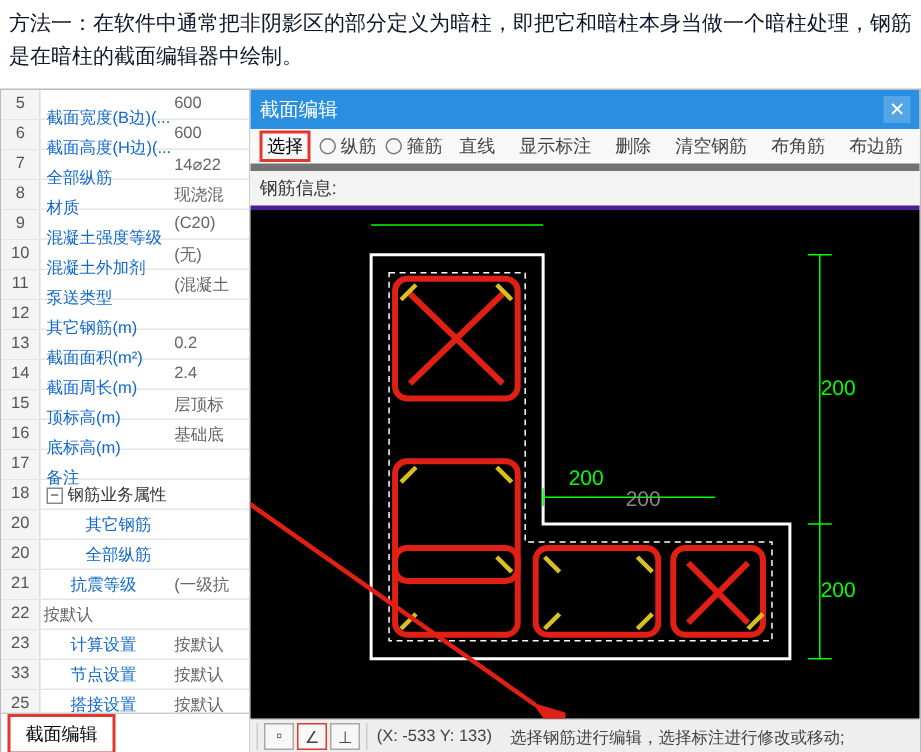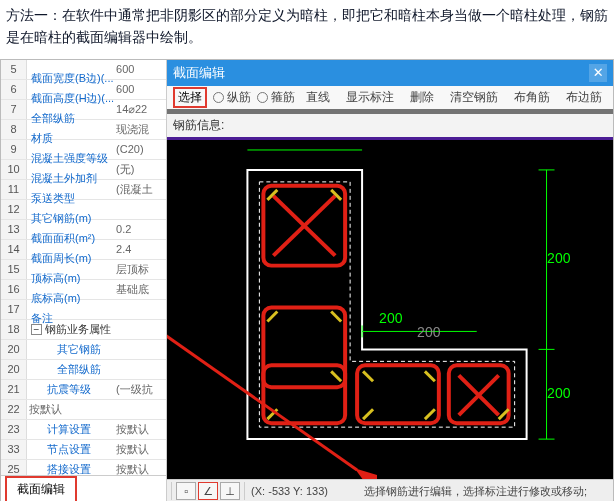--- a/index.html
+++ b/index.html
@@ -29,21 +29,21 @@
   .radio .circ { width:11px; height:11px; border:1px solid #777; border-radius:50%; display:inline-block; }
   .secondbar { height:26px; background:#f3f3f3; border-bottom:3px solid #4c1d95; display:flex; align-items:center; gap:16px; padding:0 6px;}
   .secondbar label{ font-size:12px; color:#333; }
   .secondbar input{ width:120px; height:18px; border:1px solid #aaa; padding:0 4px; font-size:12px;}
   .canvas-area{ flex:1; background:#000; position:relative; overflow:hidden; }
   .dim{ position:absolute; color:#0f0; font-size:14px; }
   .statusbar{ height:24px; background:#eee; border-top:1px solid #ccc; display:flex; align-items:center; font-size:11px; color:#444;}
   .sb-tools{ display:flex; gap:2px; padding:0 4px; border-left:1px solid #ccc; border-right:1px solid #ccc; margin-left:4px;}
   .sb-btn{ width:20px; height:18px; border:1px solid #aaa; display:flex; align-items:center; justify-content:center; background:#f7f7f7; position:relative;}
   .sb-btn.active{ border-color:#e03a2f;}
-  .sb-msg{ flex:1; padding-left:6px; white-space:nowrap; overflow:hidden;margin-left:24px; }
+  .sb-msg{ flex:1; padding-left:6px; white-space:nowrap; overflow:hidden; }
   .arrow{ position:absolute; pointer-events:none; }
 </style>
 </head>
 <body>
 
 <div class="doc-text">方法一：在软件中通常把非阴影区的部分定义为暗柱，即把它和暗柱本身当做一个暗柱处理，钢筋是在暗柱的截面编辑器中绘制。</div>
 
 <div class="app-wrap">
 
   <div class="left-pane">

